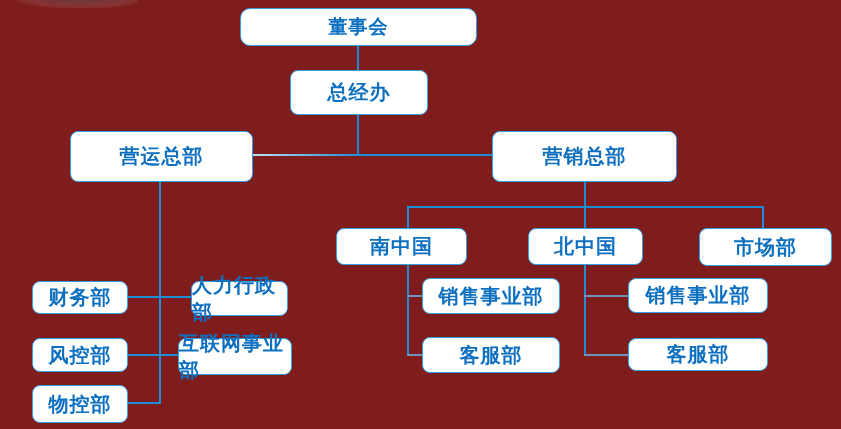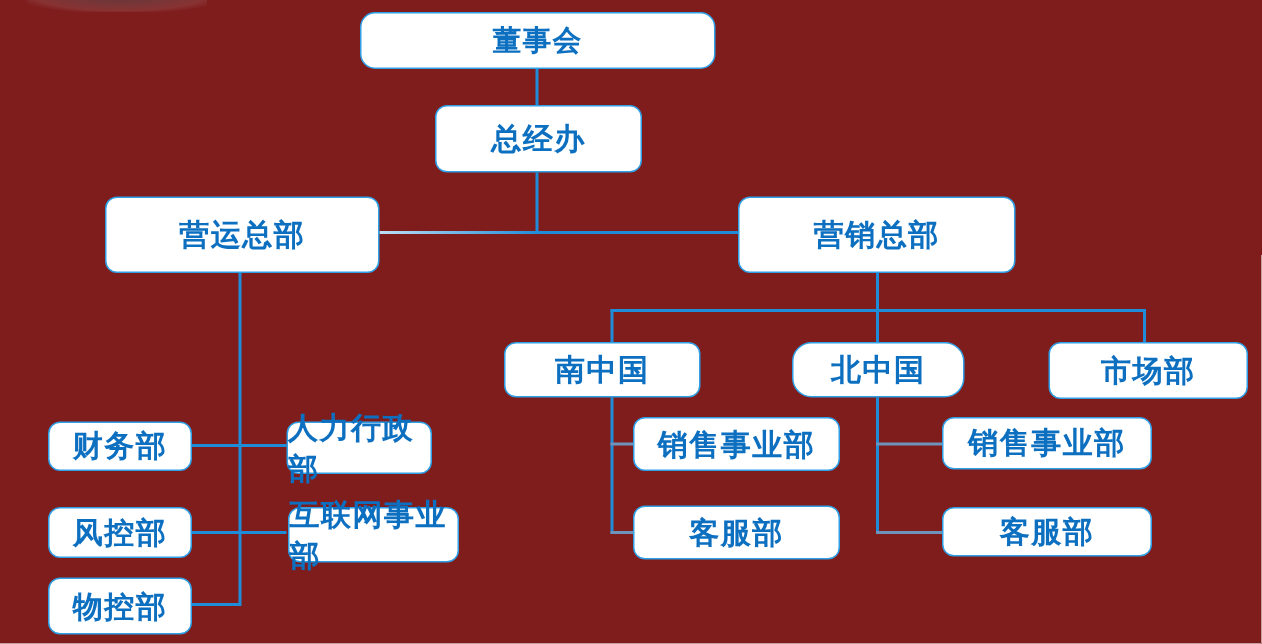--- a/index.html
+++ b/index.html
@@ -48,24 +48,24 @@
   }
 
   
   .n-board          { left: 240px; top: 8px;   width: 237px; height: 38px; font-size: 19px; border-radius: 10px; }
   .n-gm             { left: 290px; top: 70px;  width: 138px; height: 45px; }
   .n-ops            { left: 70px;  top: 131px; width: 183px; height: 51px; }
   .n-mkt            { left: 492px; top: 131px; width: 185px; height: 51px; }
   .n-finance        { left: 32px;  top: 281px; width: 96px;  height: 33px; }
   .n-hr             { left: 191px; top: 281px; width: 97px;  height: 35px; }
   .n-risk           { left: 32px;  top: 338px; width: 96px;  height: 34px; }
-  .n-internet       { left: 192px; top: 338px; width: 114px; height: 37px; }
+  .n-internet       { left: 178px; top: 338px; width: 114px; height: 37px; }
   .n-material       { left: 32px;  top: 385px; width: 96px;  height: 38px; }
   .n-south          { left: 336px; top: 228px; width: 131px; height: 37px; }
-  .n-north          { left: 528px; top: 228px; width: 115px; height: 37px; border-radius: 13px; }
+  .n-north          { left: 528px; top: 228px; width: 115px; height: 37px; }
   .n-market         { left: 699px; top: 228px; width: 133px; height: 38px; }
   .n-south-sales    { left: 422px; top: 278px; width: 138px; height: 36px; }
   .n-south-service  { left: 422px; top: 337px; width: 138px; height: 36px; }
   .n-north-sales    { left: 628px; top: 278px; width: 140px; height: 35px; }
   .n-north-service  { left: 628px; top: 338px; width: 140px; height: 33px; }
 
   
   .l-board-gm       { left: 357px; top: 46px;  width: 2px;   height: 24px; }
   .l-gm-drop        { left: 357px; top: 115px; width: 2px;   height: 40px; }
   .l-hq-horizontal  { left: 253px; top: 154px; width: 239px; height: 2px; }

